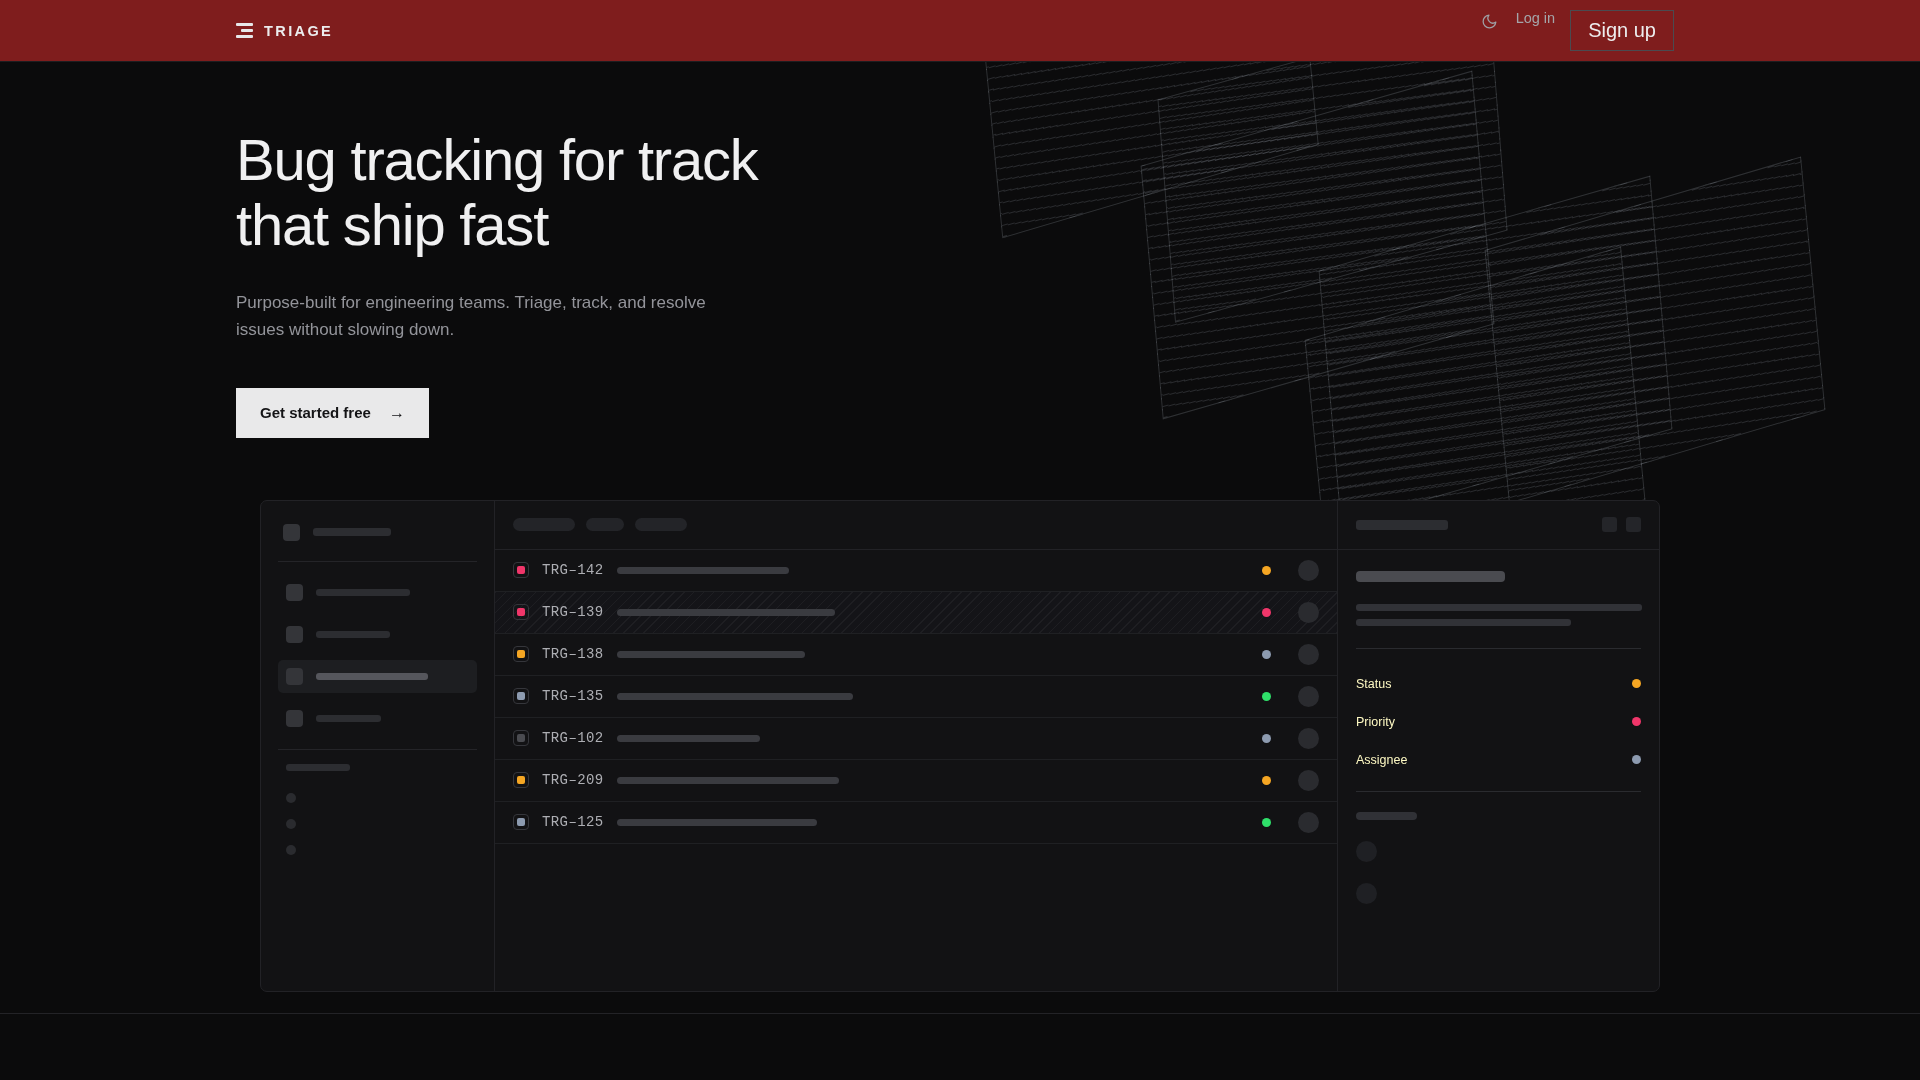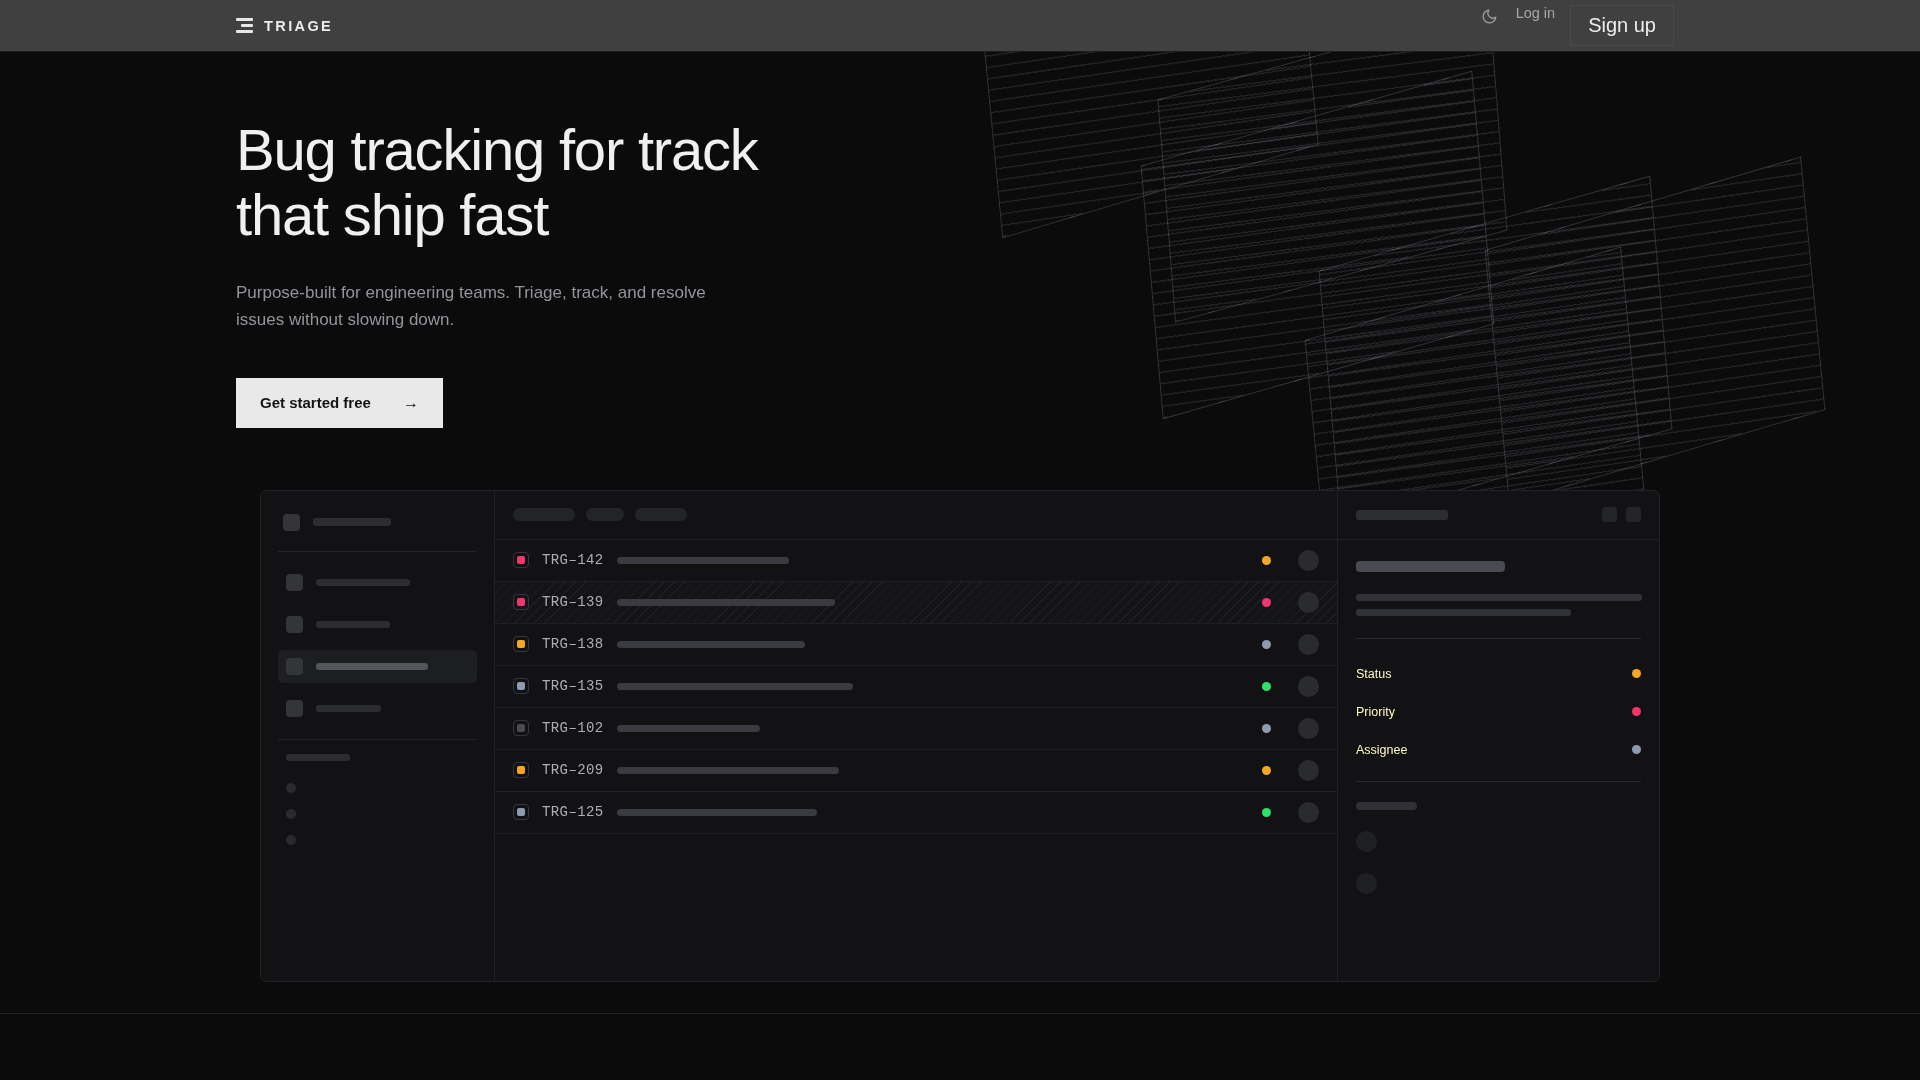--- a/index.html
+++ b/index.html
@@ -30,22 +30,22 @@
   .deco-a { left: 985px;  top: -25px;  width: 330px; height: 215px; transform: rotate(-16.5deg) skewX(-11deg); }
   .deco-b { left: 1160px; top: 55px;   width: 345px; height: 220px; transform: rotate(-15.5deg) skewX(-11deg); }
   .deco-c { left: 1145px; top: 120px;  width: 345px; height: 250px; transform: rotate(-16deg)  skewX(-11deg); }
   .deco-d { left: 1323px; top: 225px;  width: 345px; height: 250px; transform: rotate(-16deg)  skewX(-11deg); }
   .deco-e { left: 1310px; top: 295px;  width: 330px; height: 250px; transform: rotate(-16.5deg) skewX(-11deg); }
   .deco-f { left: 1490px; top: 205px;  width: 330px; height: 250px; transform: rotate(-16.5deg) skewX(-11deg); }
 
   
   .header {
     position: relative; z-index: 5;
-    height: 52px; width: 100%;
-    background: #404040;
+    height: 62px; width: 100%;
+    background: #7f1d1d;
     border-bottom: 1px solid #1d1d20;
     display: flex; align-items: center; padding-left: 39px;
   }
   .brand { position: absolute; left: 236px; display: flex; align-items: center; gap: 11px; cursor: pointer; }
   .brand-mark { display: flex; flex-direction: column; gap: 2.5px; width: 17px; }
   .brand-mark i { display: block; height: 3.5px; background: #e7e7e9; border-radius: 1px; }
   .brand-mark i:nth-child(1) { width: 17px; }
   .brand-mark i:nth-child(2) { width: 12px; margin-left: 5px; }
   .brand-mark i:nth-child(3) { width: 17px; }
   .brand-text {
@@ -75,21 +75,21 @@
   .hero { position: relative; z-index: 3; padding-left: 236px; padding-top: 66px; }
   .hero h1 {
     color: #f0f0f1; font-size: 58px; line-height: 1.12;
     font-weight: normal; letter-spacing: -1.2px; max-width: 720px;
   }
   .hero p {
     margin-top: 31px; color: #93949a; font-size: 17px; line-height: 1.62;
     max-width: 470px;
   }
   .cta {
-    margin-top: 44px; display: inline-flex; align-items: center; gap: 32px;
+    margin-top: 44px; display: inline-flex; align-items: center; gap: 18px;
     background: #e9e9ea; color: #141416;
     font-size: 15px; font-weight: bold; font-family: inherit;
     border: none; padding: 16px 24px; cursor: pointer;
   }
   .cta .arrow { font-size: 16px; font-weight: normal; }
 
   
   .mock-wrap { position: relative; z-index: 3; margin: 62px auto 0; width: 1400px; }
   .mock {
     display: flex; height: 492px;

